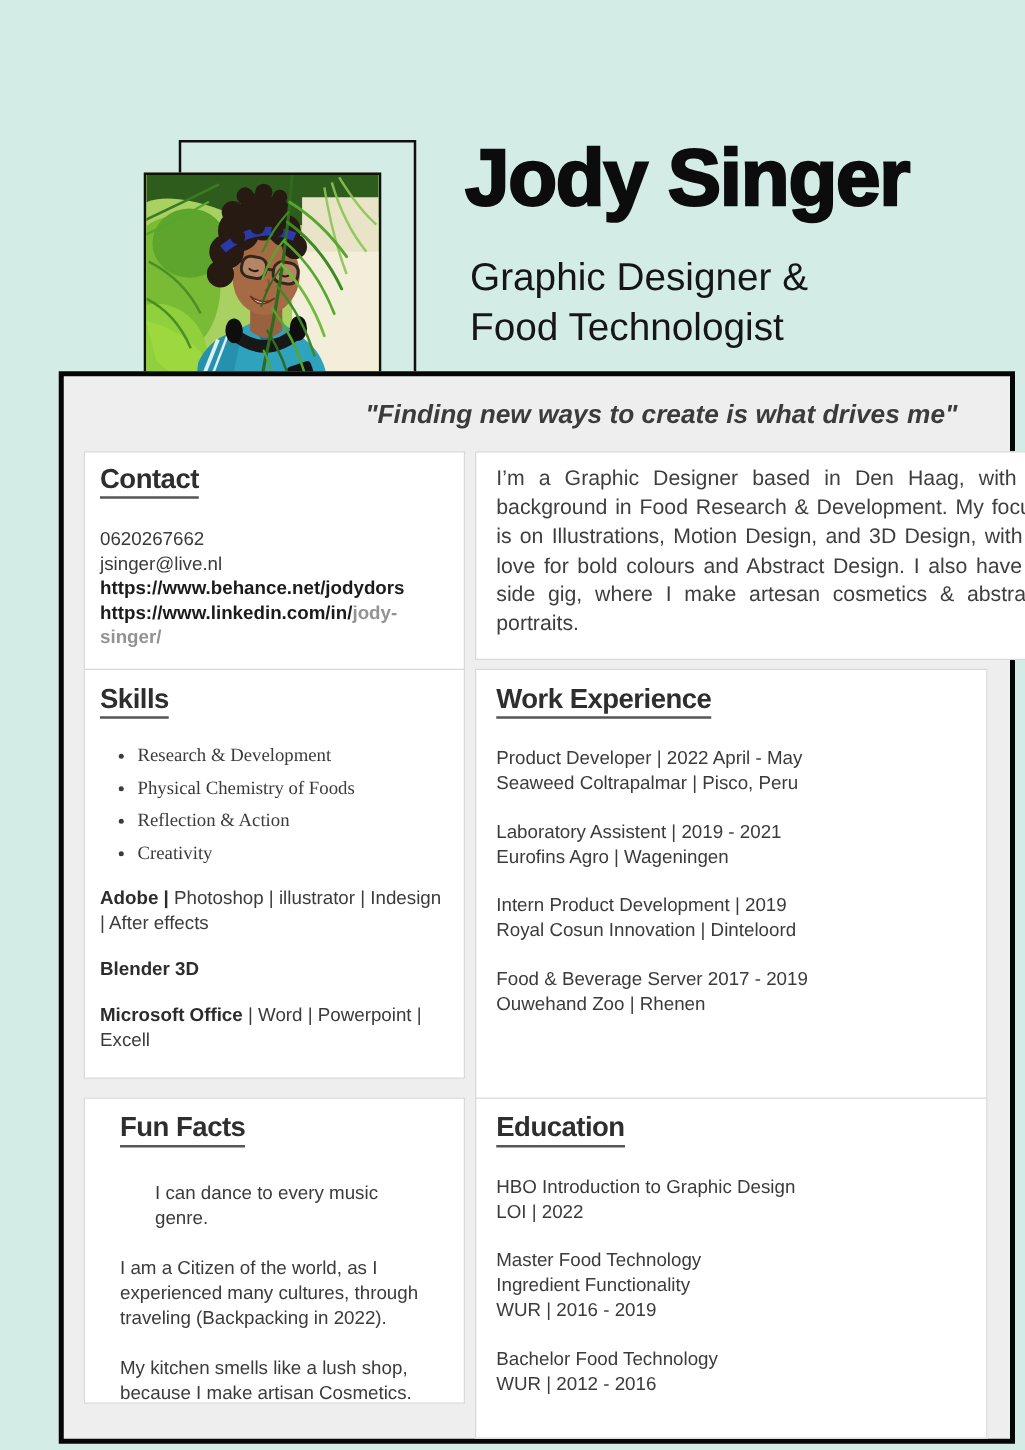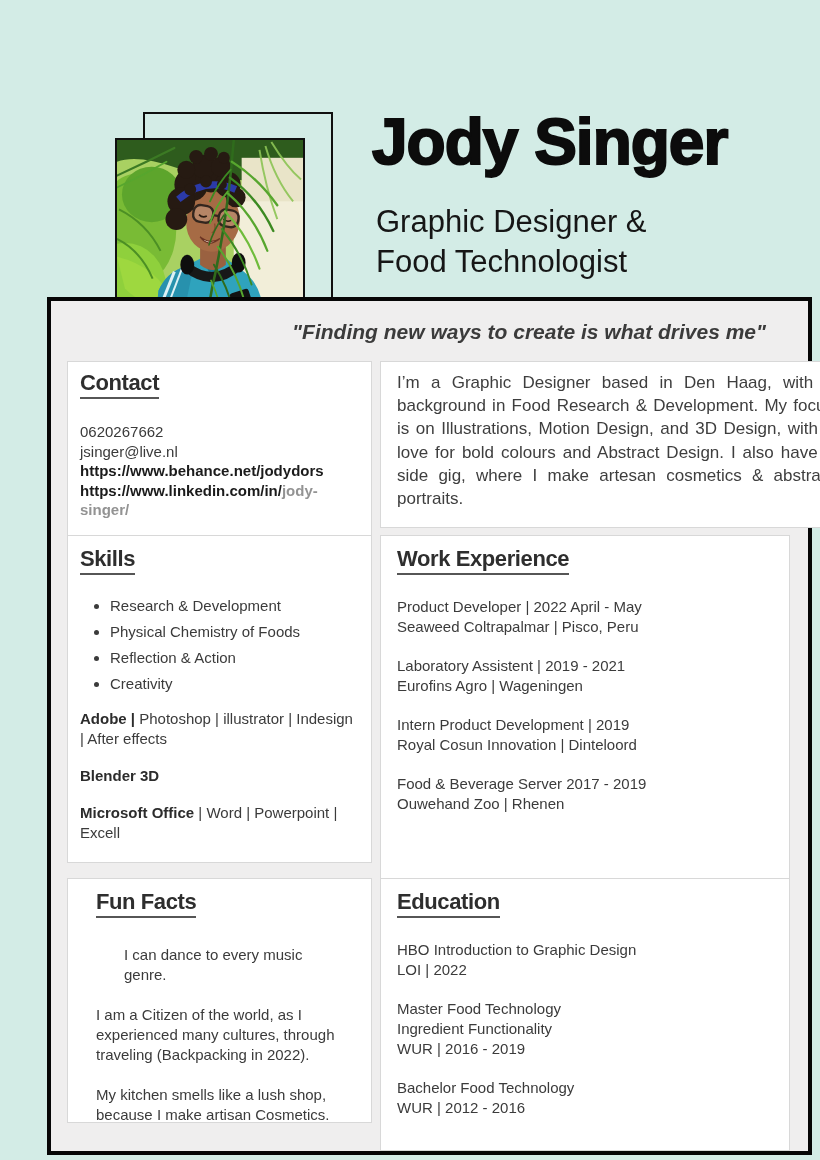--- a/index.html
+++ b/index.html
@@ -54,21 +54,21 @@
     letter-spacing:-0.4px; border-bottom:2px solid #565656; padding-bottom:1px;
   }
   
   .contact-lines { margin-top:23px; font-size:15px; line-height:19.5px; color:#3a3a3a; }
   .link-bold { font-weight:700; color:#1b1b1b; }
   .link-muted { font-weight:700; color:#939393; }
   
   .about-text { font-size:17px; line-height:23.2px; text-align:justify; color:#3e3e3e; }
   
   .skills-list { margin:22px 0 0 0; padding-left:30px; font-size:15px; }
-  .skills-list li { margin-bottom:9px; }
+  .skills-list li { margin-bottom:9px;font-family:Liberation Serif, serif; }
   .skill-para { margin-top:17px; font-size:15px; line-height:20px; }
   .skill-bold { font-weight:700; color:#2c2c2c; }
   
   .entry { margin-top:19px; font-size:15px; line-height:20px; }
   .entry.first { margin-top:22px; }
   
   .fact { margin-top:20px; font-size:15px; line-height:20px; }
   .fact.first { margin-top:27px;margin-left:28px; }
 </style>
 </head>

